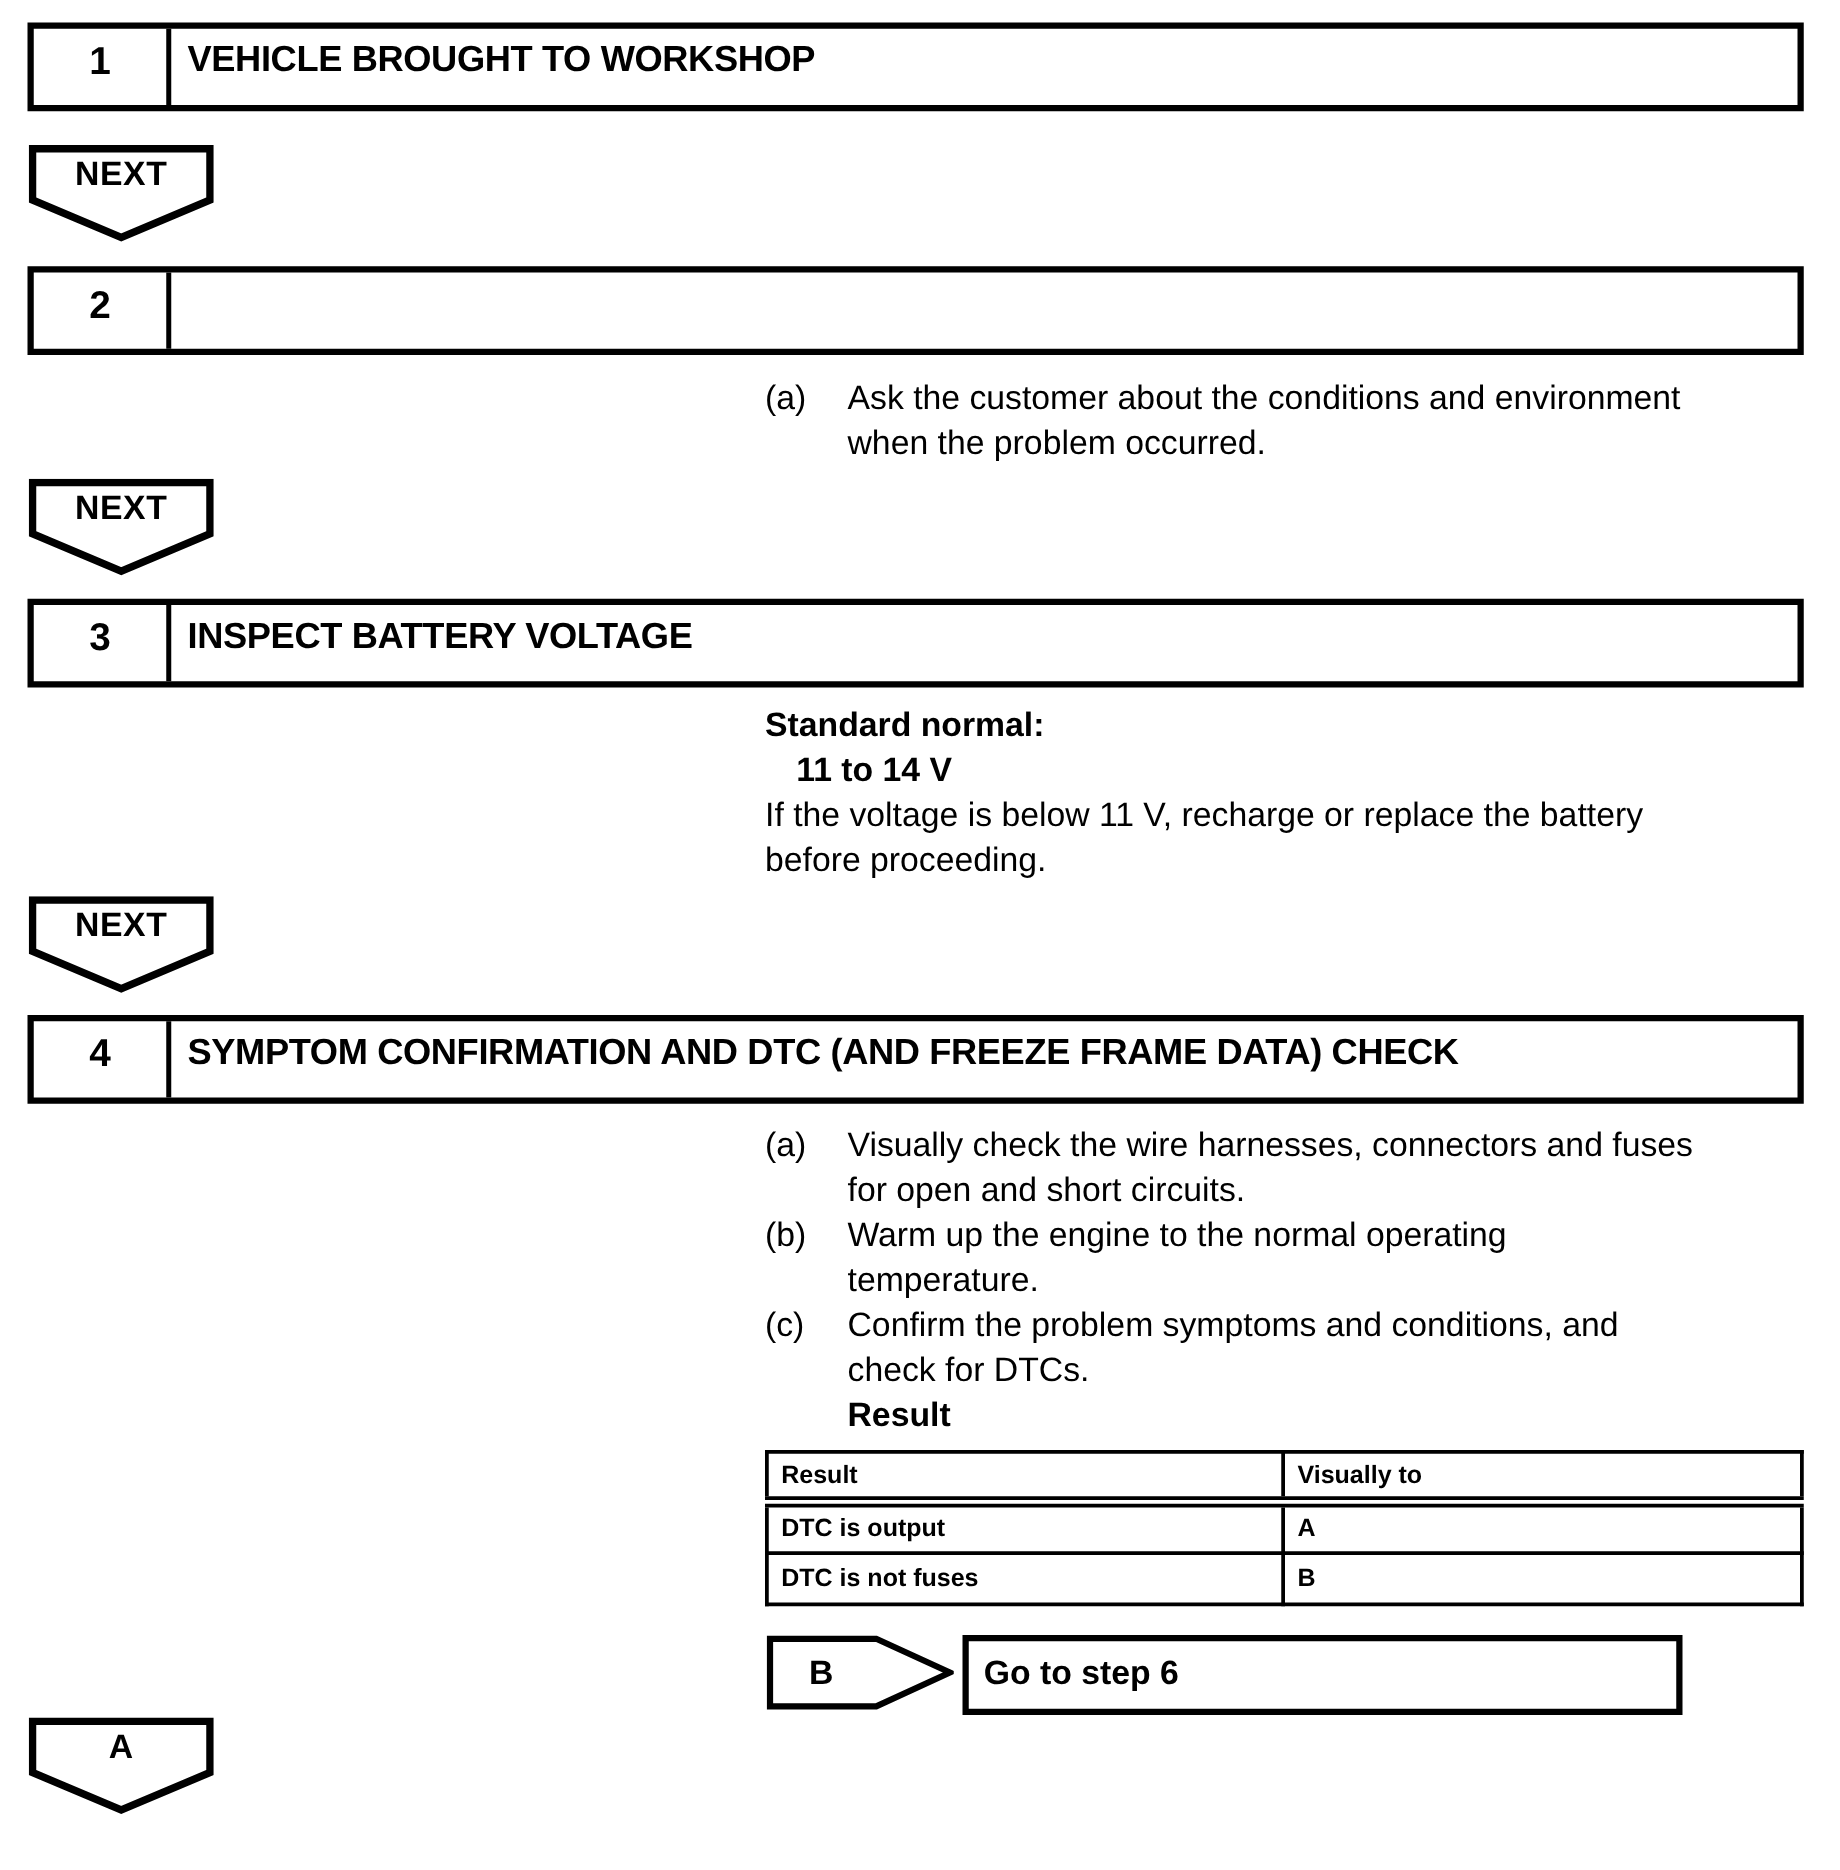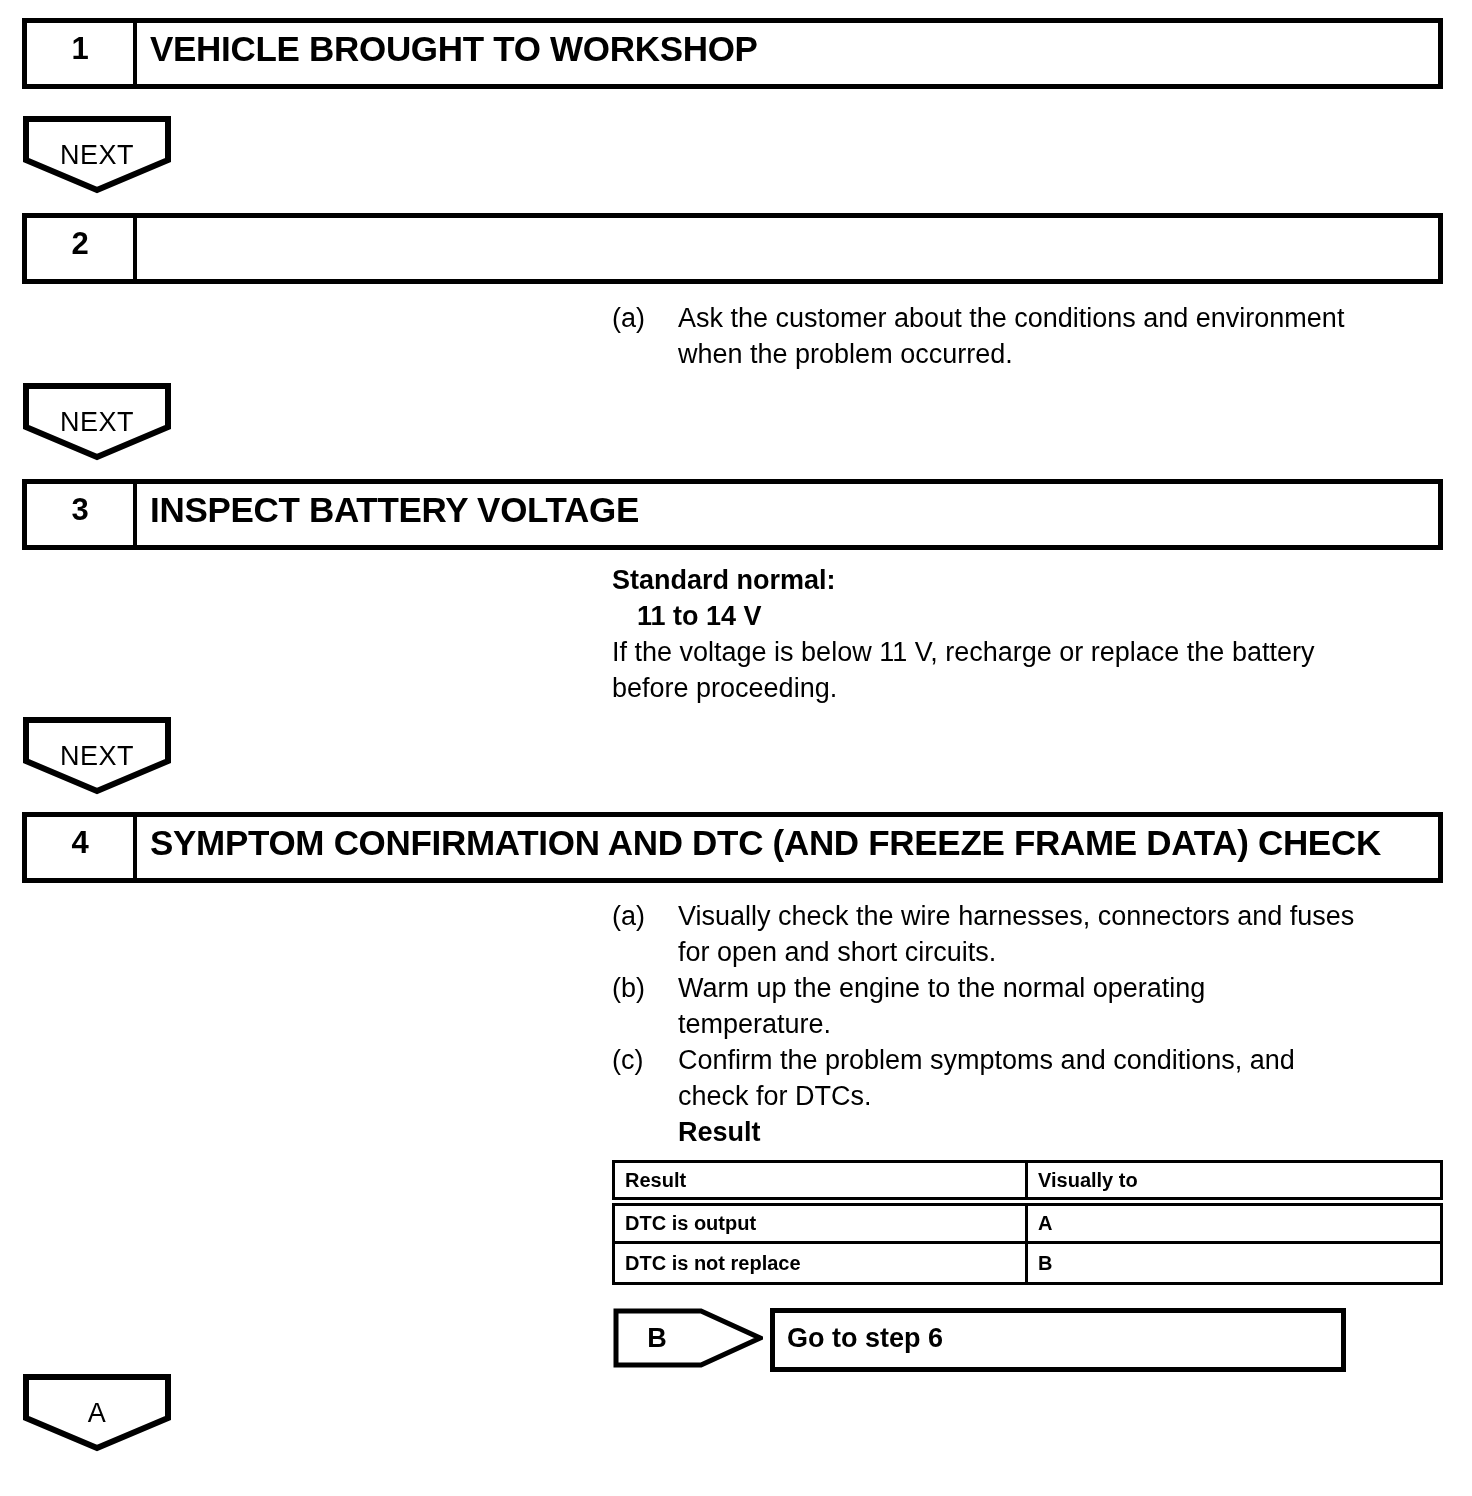--- a/index.html
+++ b/index.html
@@ -17,31 +17,31 @@
     position: absolute; left: 22px; width: 1421px; height: 71px;
     border: 5px solid #000; background: #fff; display: flex;
   }
   .step-num {
     width: 110px; flex: none; border-right: 4px solid #000;
     display: flex; align-items: center; justify-content: center;
     font-weight: bold; font-size: 31px; padding-bottom: 10px;
   }
   .step-title {
     flex: 1; display: flex; align-items: center;
-    font-weight: bold; font-size: 35px; letter-spacing: -0.3px;
+    font-weight: bold; font-size: 29px; letter-spacing: -0.3px;
     padding-left: 13px; padding-bottom: 10px; white-space: nowrap;
   }
 
   
   .marker-down { position: absolute; left: 23px; width: 148px; height: 78px; }
   .marker-down svg { position: absolute; inset: 0; }
   .marker-down .marker-label {
     position: absolute; left: 0; top: 2px; width: 100%; height: 42px;
     display: flex; align-items: center; justify-content: center;
-    font-weight: normal; font-size: 27px; letter-spacing: 0.5px; margin-top: 16px;
+    font-weight: bold; font-size: 27px; letter-spacing: 0.5px;
   }
 
   
   .text-col { position: absolute; left: 612px; width: 836px; font-size: 27px; line-height: 36px; }
   .list-item { display: flex; }
   .list-label { width: 66px; flex: none; }
   .list-text { flex: 1; white-space: pre-line; }
   .bold { font-weight: bold; }
   .spec-value { padding-left: 25px; }
   .pre { white-space: pre-line; }
@@ -164,21 +164,21 @@
         <th>Result</th>
         <th>Visually to</th>
       </tr>
     </thead>
     <tbody>
       <tr>
         <td>DTC is output</td>
         <td>A</td>
       </tr>
       <tr>
-        <td>DTC is not replace</td>
+        <td>DTC is not fuses</td>
         <td>B</td>
       </tr>
     </tbody>
   </table>
 
   <div class="marker-right">
     <svg width="150" height="60" viewBox="0 0 150 60">
       <polygon points="3,3 88,3 147,30 88,57 3,57" fill="#ffffff" stroke="#000000" stroke-width="5" stroke-linejoin="miter"></polygon>
     </svg>
     <span class="marker-label">B</span>

